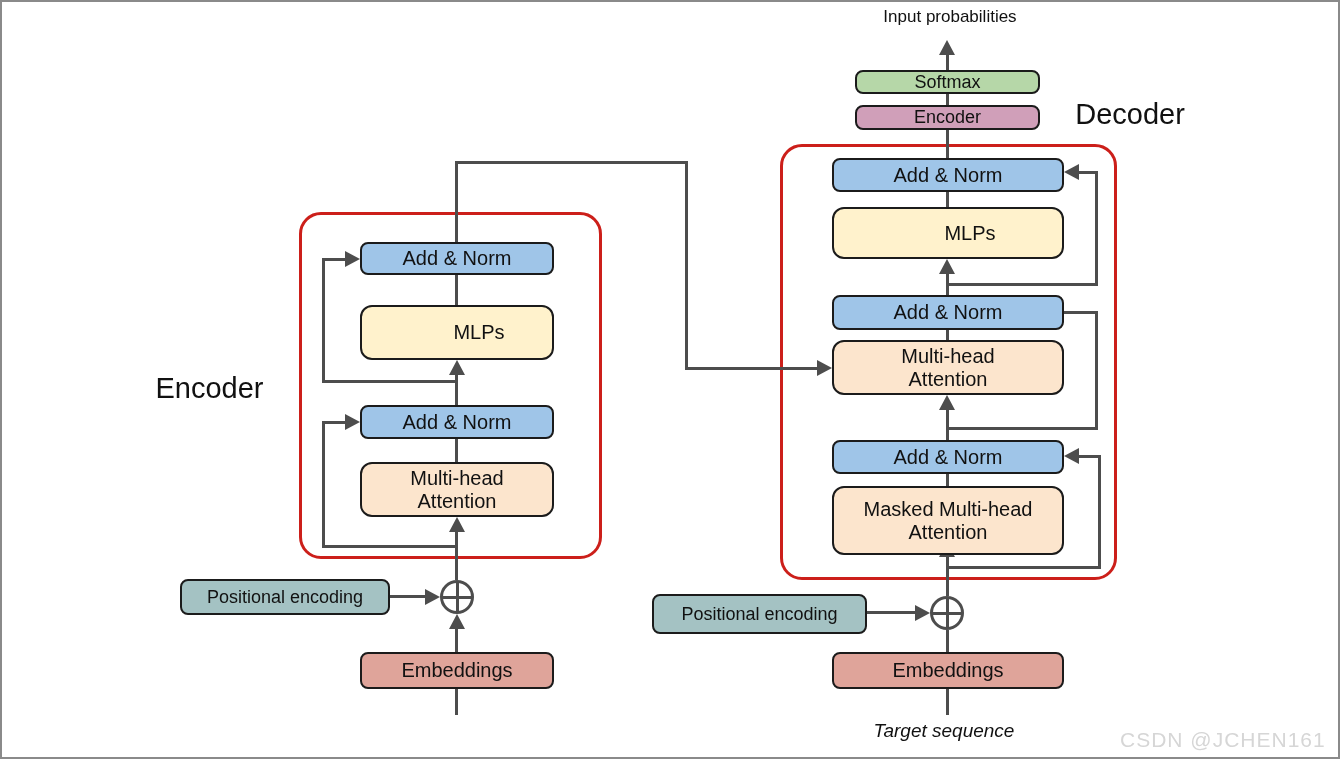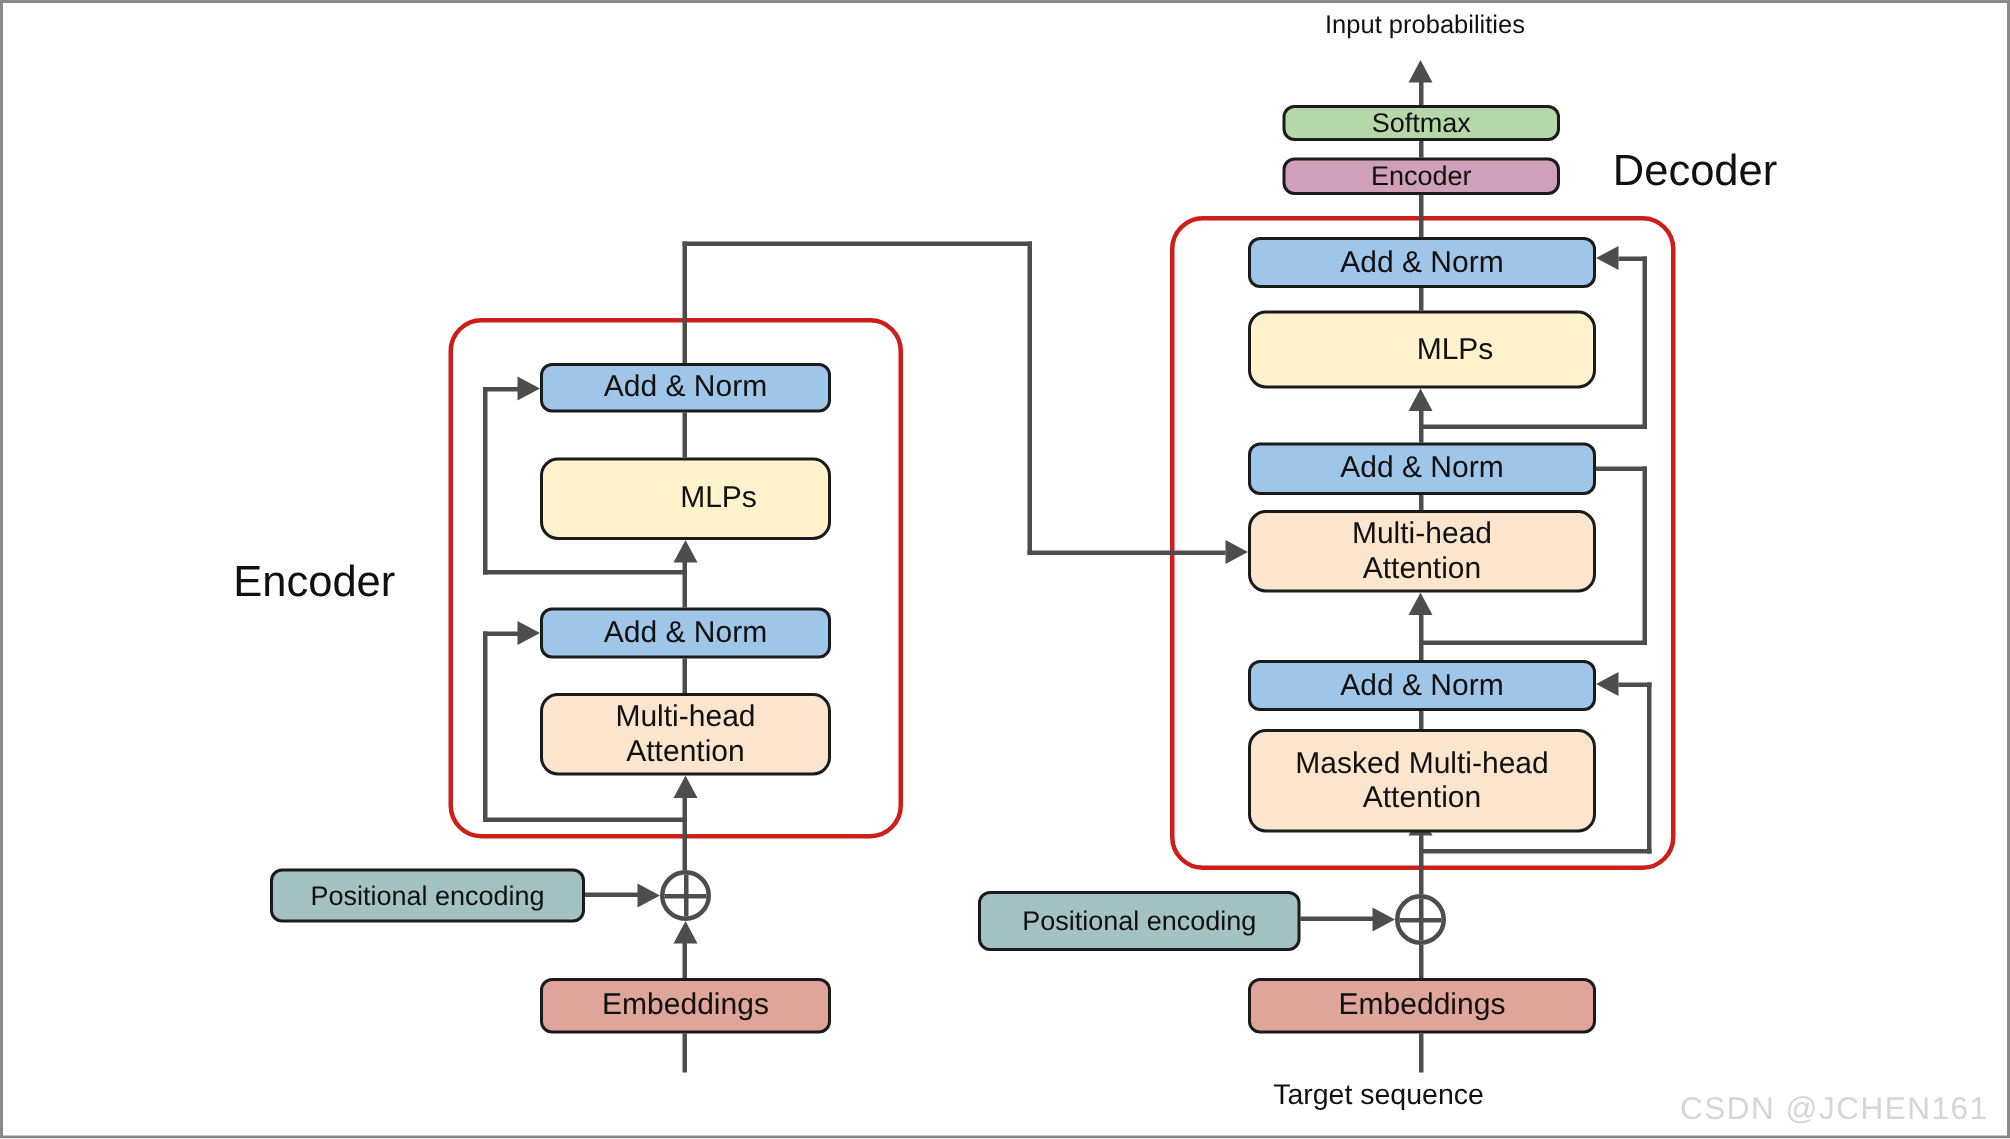--- a/index.html
+++ b/index.html
@@ -166,16 +166,16 @@
     <span>Embeddings</span>
   </div>
   <div class="circle" style="left:928px; top:594px;">
     <span class="pv"></span>
     <span class="ph"></span>
   </div>
 
   <div class="lbl small" style="left:848px; top:5px; width:200px;">Input probabilities</div>
   <div class="lbl section" style="left:1058px; top:96px; width:140px;">Decoder</div>
   <div class="lbl section" style="left:140px; top:370px; width:135px;">Encoder</div>
-  <div class="lbl" style="left:817px; top:718px; width:200px;">Target sequence</div>
+  <div class="lbl" style="left:842px; top:718px; width:200px;font-style:italic;">Target sequence</div>
   <div id="watermark">CSDN @JCHEN161</div>
 
 </div>
 
 </body></html>

